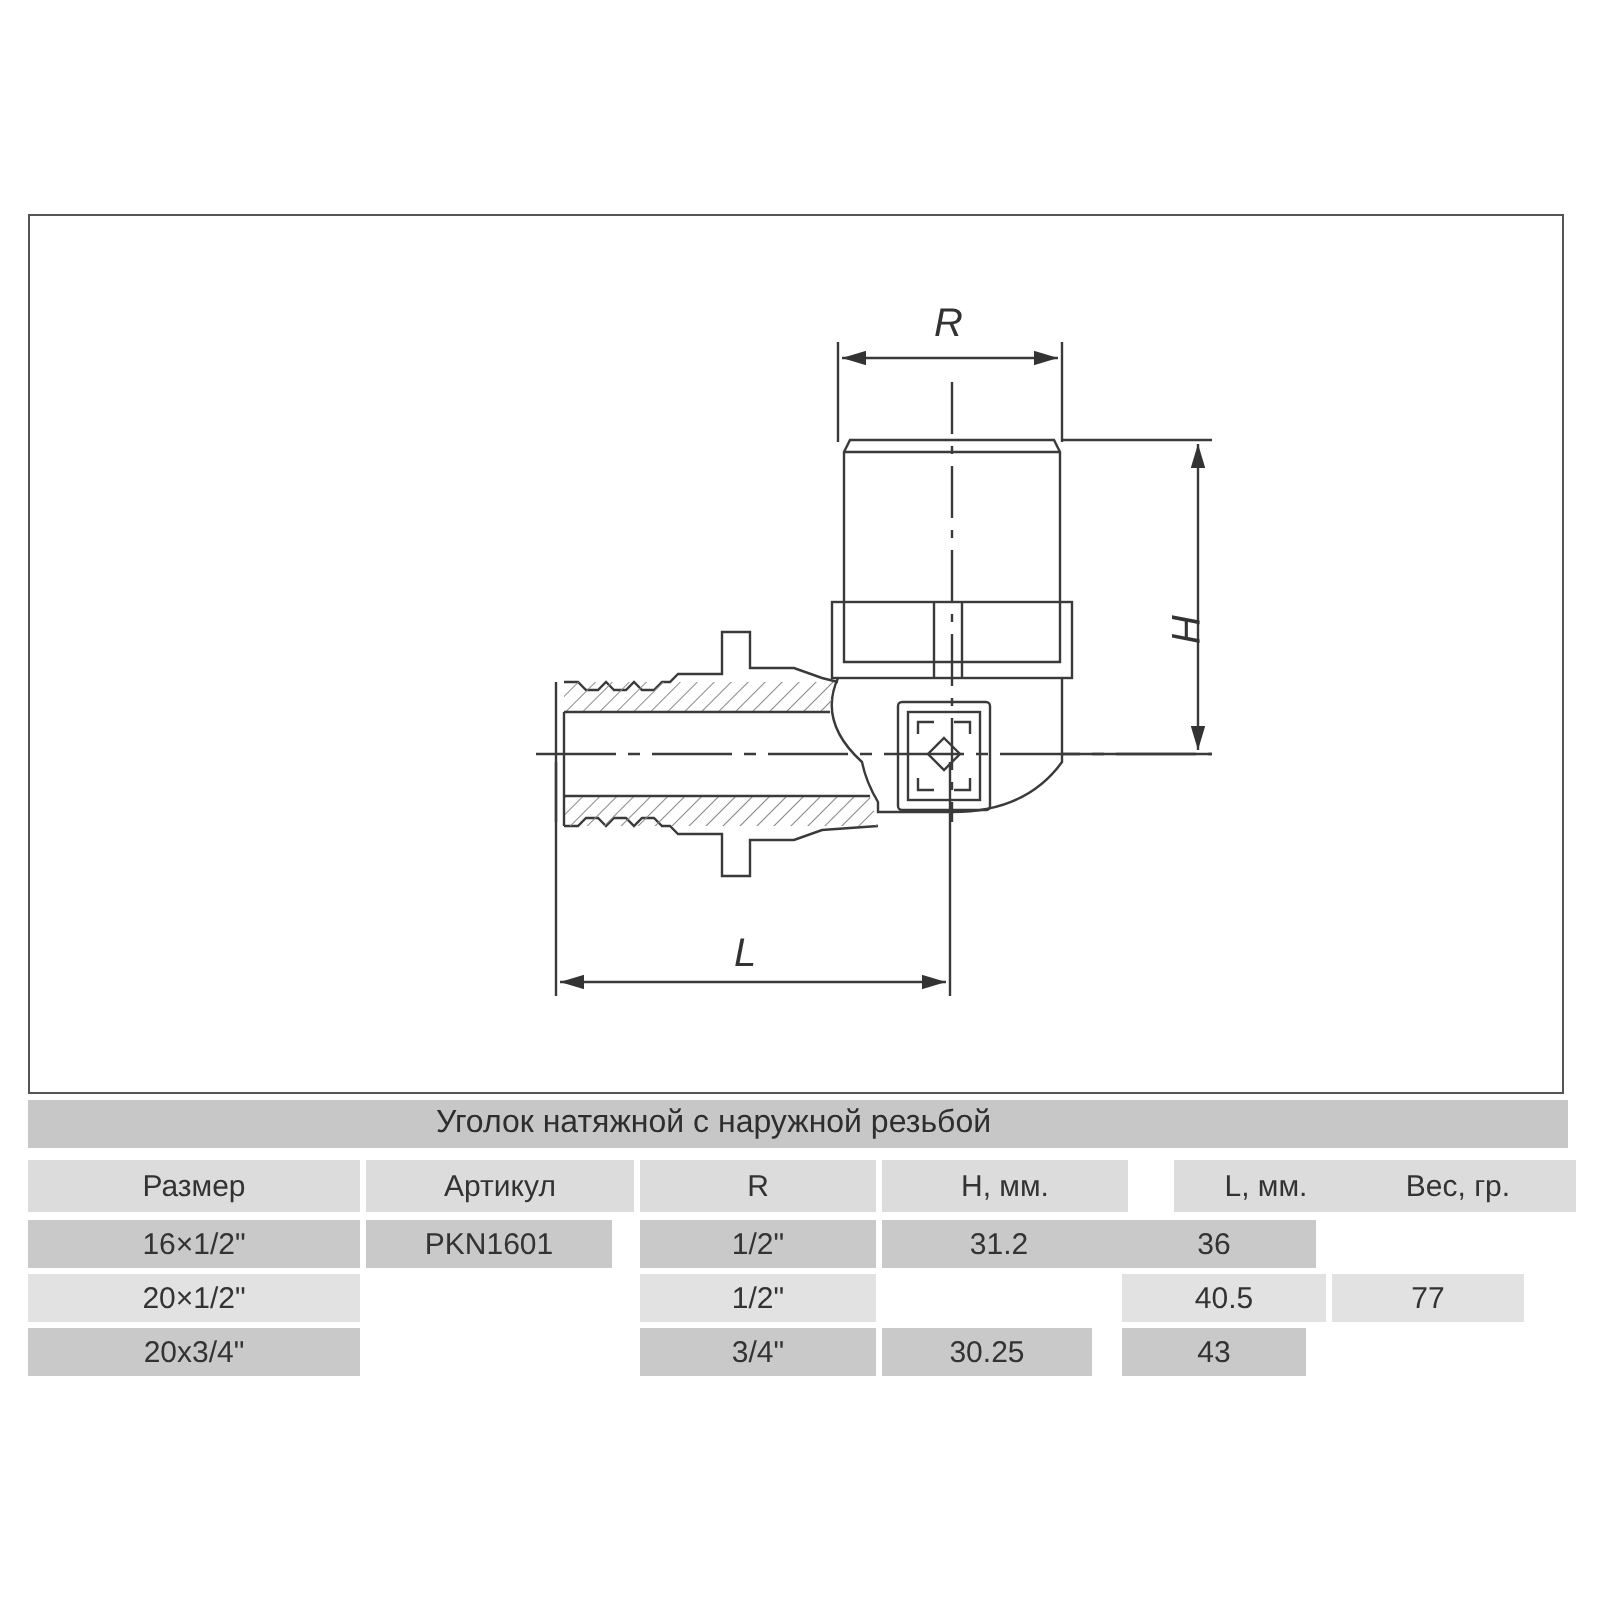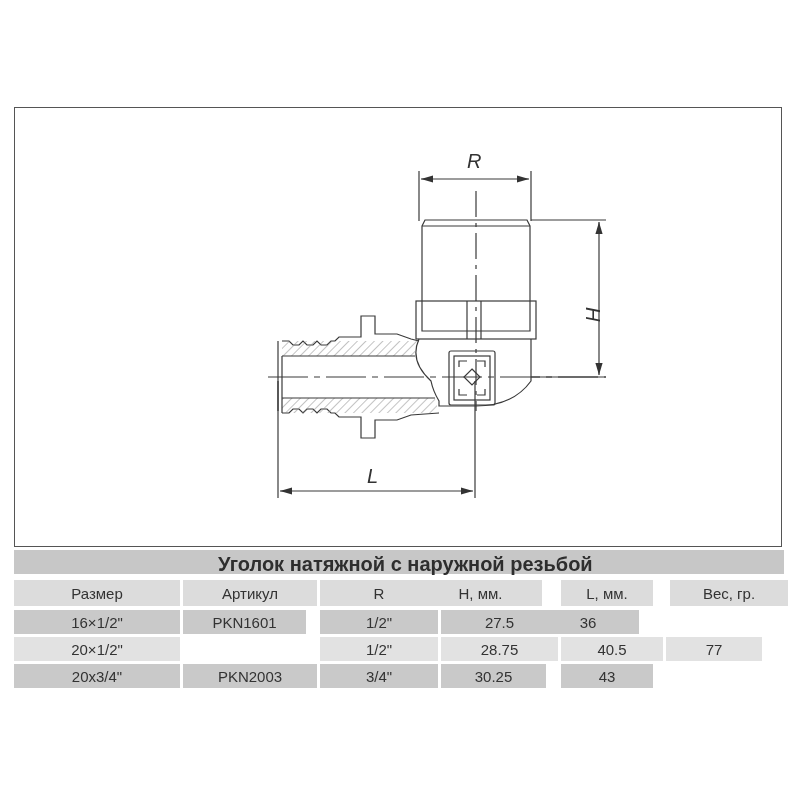--- a/index.html
+++ b/index.html
@@ -1,20 +1,20 @@
 <!DOCTYPE html>
 <html><head>
 <meta charset="utf-8">
 <style>
   html,body{margin:0;padding:0;background:#fff;}
   body{width:800px;height:800px;position:relative;overflow:hidden;font-family:"Liberation Sans",sans-serif;}
   .frame{position:absolute;left:14px;top:107px;width:768px;height:440px;border:1.5px solid #555;box-sizing:border-box;background:#fff;}
   .drawing{position:absolute;left:0;top:0;}
   .title-band{position:absolute;left:14px;top:550px;width:770px;height:24px;background:#c7c7c7;}
-  .title-band span{position:absolute;left:204px;top:3px;font-size:20px;font-weight:bold;color:#2e2e2e;}
+  .title-band span{position:absolute;left:204px;top:3px;font-size:16px;font-weight:normal;color:#2e2e2e;}
   .tbl{position:absolute;left:14px;top:580px;width:770px;}
   .row{position:absolute;left:0;width:770px;height:26px;}
   .cell{position:absolute;top:0;height:100%;display:flex;align-items:center;justify-content:center;font-size:15px;color:#333;}
   .hdr .cell{background:#dcdcdc;}
   .r-dark .cell{background:#c9c9c9;}
   .r-light .cell{background:#e2e2e2;}
 </style>
 </head>
 <body>
 
@@ -81,38 +81,36 @@
 
 <div class="title-band">
   <span>Уголок натяжной с наружной резьбой</span>
 </div>
 
 <div class="tbl">
   <div class="row hdr" style="top:0">
     <div class="cell" style="left:0;width:166px">Размер</div>
     <div class="cell" style="left:169px;width:134px">Артикул</div>
     <div class="cell" style="left:306px;width:118px">R</div>
-    <div class="cell" style="left:405px;width:123px">H, мм.</div>
-    <div class="cell" style="left:547px;width:92px">L, мм.</div>
+    <div class="cell" style="left:427px;width:123px">H, мм.</div>
+    <div class="cell" style="left:573px;width:92px">L, мм.</div>
     <div class="cell" style="left:656px;width:118px">Вес, гр.</div>
   </div>
   <div class="row r-dark" style="top:30px;height:24px">
     <div class="cell" style="left:0;width:166px">16×1/2"</div>
     <div class="cell" style="left:169px;width:123px">PKN1601</div>
     <div class="cell" style="left:306px;width:118px">1/2"</div>
-    <div class="cell" style="left:427px;width:117px">27.5</div>
-    <div class="cell" style="left:523px;width:102px">36</div>
+    <div class="cell" style="left:427px;width:117px">31.2</div>
+    <div class="cell" style="left:542px;width:102px">36</div>
   </div>
   <div class="row r-light" style="top:57px;height:24px">
     <div class="cell" style="left:0;width:166px">20×1/2"</div>
     <div class="cell" style="left:306px;width:118px">1/2"</div>
-    <div class="cell" style="left:427px;width:117px">28.75</div>
     <div class="cell" style="left:547px;width:102px">40.5</div>
     <div class="cell" style="left:652px;width:96px">77</div>
   </div>
   <div class="row r-dark" style="top:84px;height:24px">
     <div class="cell" style="left:0;width:166px">20x3/4"</div>
-    <div class="cell" style="left:169px;width:134px">PKN2003</div>
     <div class="cell" style="left:306px;width:118px">3/4"</div>
     <div class="cell" style="left:427px;width:105px">30.25</div>
     <div class="cell" style="left:547px;width:92px">43</div>
   </div>
 </div>
 
 </body></html>

